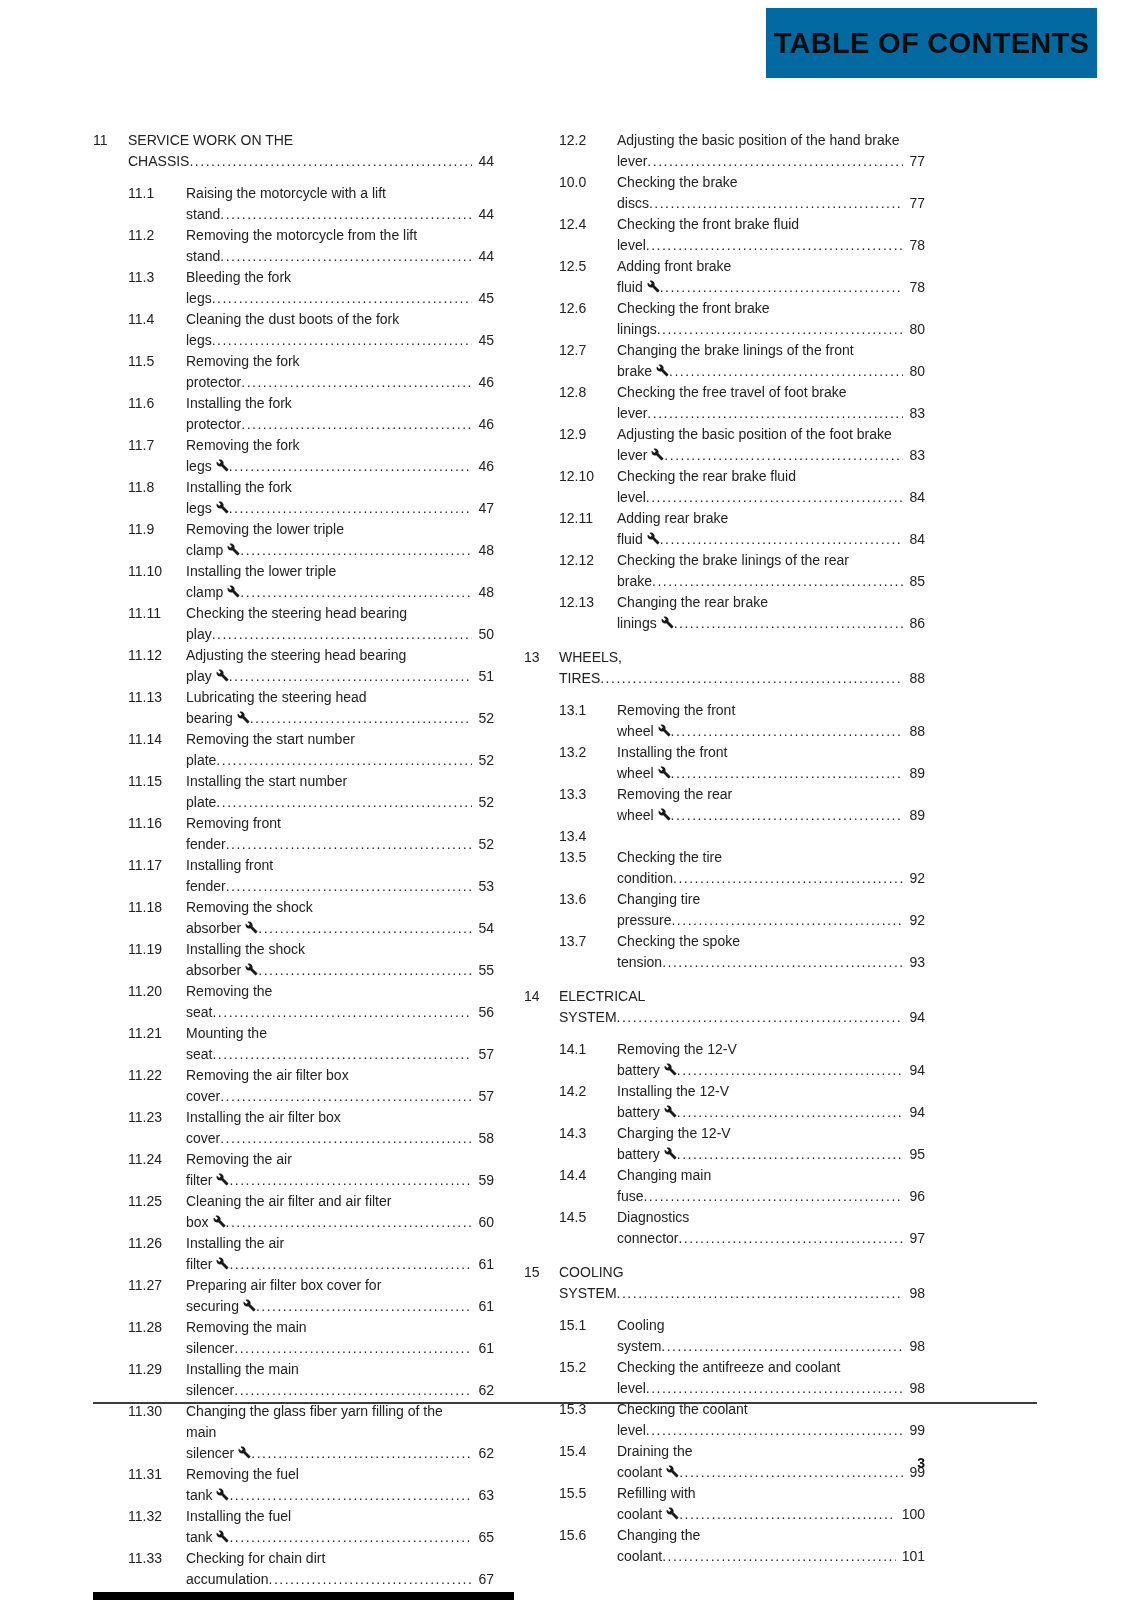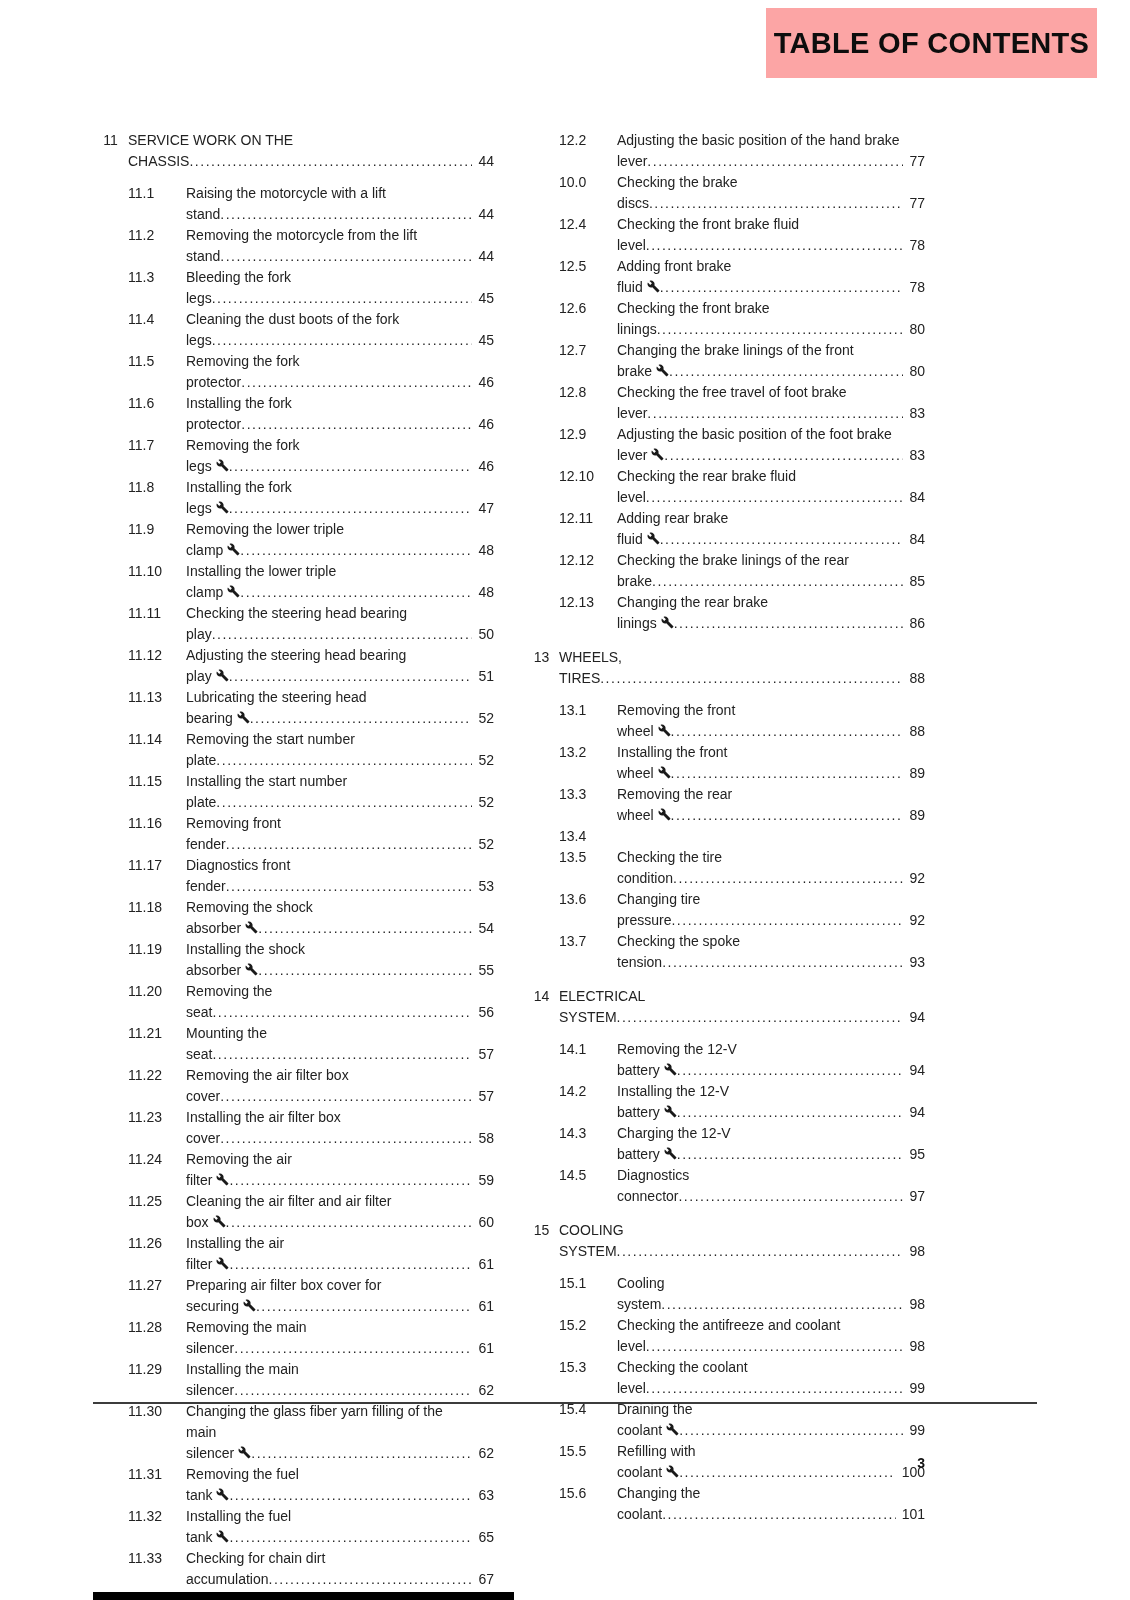--- a/index.html
+++ b/index.html
@@ -14,21 +14,21 @@
     font-size: 14px;
     color: #222222;
     overflow: hidden;
   }
   .header-box {
     position: absolute;
     top: 8px;
     left: 766px;
     width: 331px;
     height: 70px;
-    background: #fca5a5;
+    background: #0369a1;
     display: flex;
     align-items: center;
     justify-content: center;
   }
   .header-title {
     font-size: 29px;
     font-weight: 700;
     color: #0d0d0d;
     letter-spacing: 0.3px;
     white-space: nowrap;
@@ -39,21 +39,21 @@
     top: 130px;
     width: 832px;
     display: flex;
     gap: 30px;
   }
   .col { width: 401px; }
   .row { display: flex; line-height: 21px; }
   .row .num { flex: 0 0 auto; }
   .section-row { margin: 13px 0 11px; }
   .col .section-row:first-child { margin-top: 0; }
-  .section-row .num { width: 35px; text-align: center; }
+  .section-row .num { width: 35px; }
   .item-row .num { margin-left: 35px; width: 58px; }
   .entry {
     flex: 1 1 auto;
     min-width: 0;
     position: relative;
     overflow: hidden;
     padding-right: 22px;
   }
   .leader::after {
     content: "........................................................................................................................";
@@ -186,21 +186,21 @@
         <div class="row item-row">
           <span class="num">11.15</span>
           <div class="entry"><span class="title">Installing the start number plate</span><span class="leader"></span><span class="pg">52</span></div>
         </div>
         <div class="row item-row">
           <span class="num">11.16</span>
           <div class="entry"><span class="title">Removing front fender</span><span class="leader"></span><span class="pg">52</span></div>
         </div>
         <div class="row item-row">
           <span class="num">11.17</span>
-          <div class="entry"><span class="title">Diagnostics front fender</span><span class="leader"></span><span class="pg">53</span></div>
+          <div class="entry"><span class="title">Installing front fender</span><span class="leader"></span><span class="pg">53</span></div>
         </div>
         <div class="row item-row">
           <span class="num">11.18</span>
           <div class="entry"><span class="title">Removing the shock <span class="nw">absorber<span class="wrench"><svg viewBox="0 0 24 24" aria-hidden="true">
                     <path d="M22.7 19l-9.1-9.1c.9-2.3.4-5-1.5-6.9-2-2-5-2.4-7.4-1.3L9 6 6 9 1.6 4.7C.4 7.1.9 10.1 2.9 12.1c1.9 1.9 4.6 2.4 6.9 1.5l9.1 9.1c.4.4 1 .4 1.4 0l2.3-2.3c.5-.4.5-1.1.1-1.4z"></path>
                   </svg></span></span></span><span class="leader"></span><span class="pg">54</span></div>
         </div>
         <div class="row item-row">
           <span class="num">11.19</span>
           <div class="entry"><span class="title">Installing the shock <span class="nw">absorber<span class="wrench"><svg viewBox="0 0 24 24" aria-hidden="true">
@@ -394,20 +394,24 @@
                     <path d="M22.7 19l-9.1-9.1c.9-2.3.4-5-1.5-6.9-2-2-5-2.4-7.4-1.3L9 6 6 9 1.6 4.7C.4 7.1.9 10.1 2.9 12.1c1.9 1.9 4.6 2.4 6.9 1.5l9.1 9.1c.4.4 1 .4 1.4 0l2.3-2.3c.5-.4.5-1.1.1-1.4z"></path>
                   </svg></span></span></span><span class="leader"></span><span class="pg">94</span></div>
         </div>
         <div class="row item-row">
           <span class="num">14.3</span>
           <div class="entry"><span class="title">Charging the 12-V <span class="nw">battery<span class="wrench"><svg viewBox="0 0 24 24" aria-hidden="true">
                     <path d="M22.7 19l-9.1-9.1c.9-2.3.4-5-1.5-6.9-2-2-5-2.4-7.4-1.3L9 6 6 9 1.6 4.7C.4 7.1.9 10.1 2.9 12.1c1.9 1.9 4.6 2.4 6.9 1.5l9.1 9.1c.4.4 1 .4 1.4 0l2.3-2.3c.5-.4.5-1.1.1-1.4z"></path>
                   </svg></span></span></span><span class="leader"></span><span class="pg">95</span></div>
         </div>
         <div class="row item-row">
+          <span class="num">14.4</span>
+          <div class="entry"><span class="title">Changing main fuse</span><span class="leader"></span><span class="pg">96</span></div>
+        </div>
+        <div class="row item-row">
           <span class="num">14.5</span>
           <div class="entry"><span class="title">Diagnostics connector</span><span class="leader"></span><span class="pg">97</span></div>
         </div>
         <div class="row section-row">
           <span class="num">15</span>
           <div class="entry"><span class="title">COOLING SYSTEM</span><span class="leader"></span><span class="pg">98</span></div>
         </div>
         <div class="row item-row">
           <span class="num">15.1</span>
           <div class="entry"><span class="title">Cooling system</span><span class="leader"></span><span class="pg">98</span></div>

